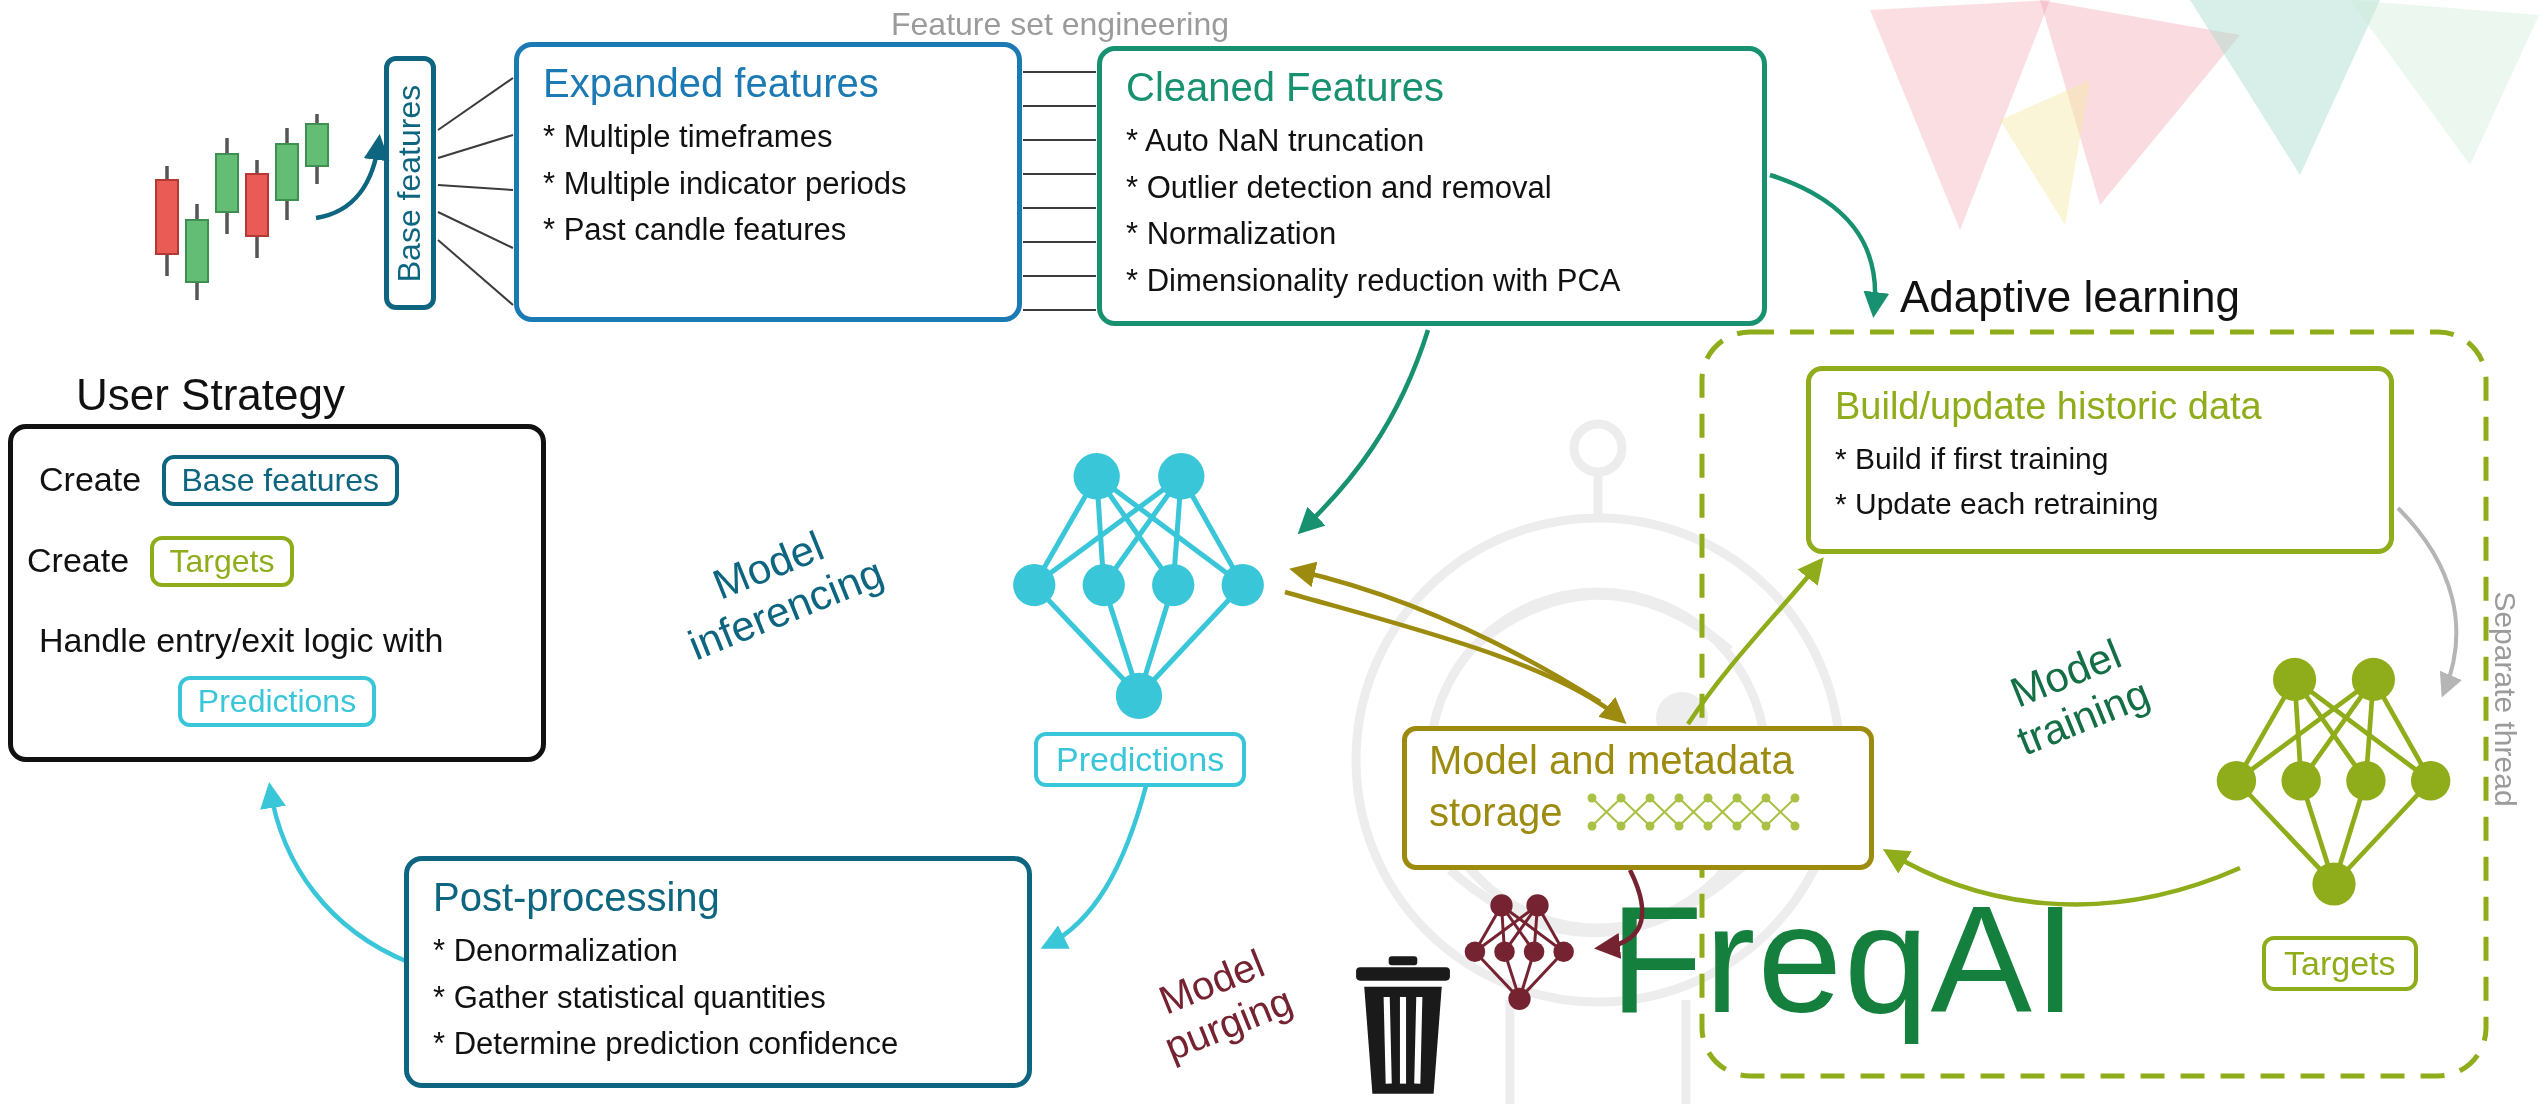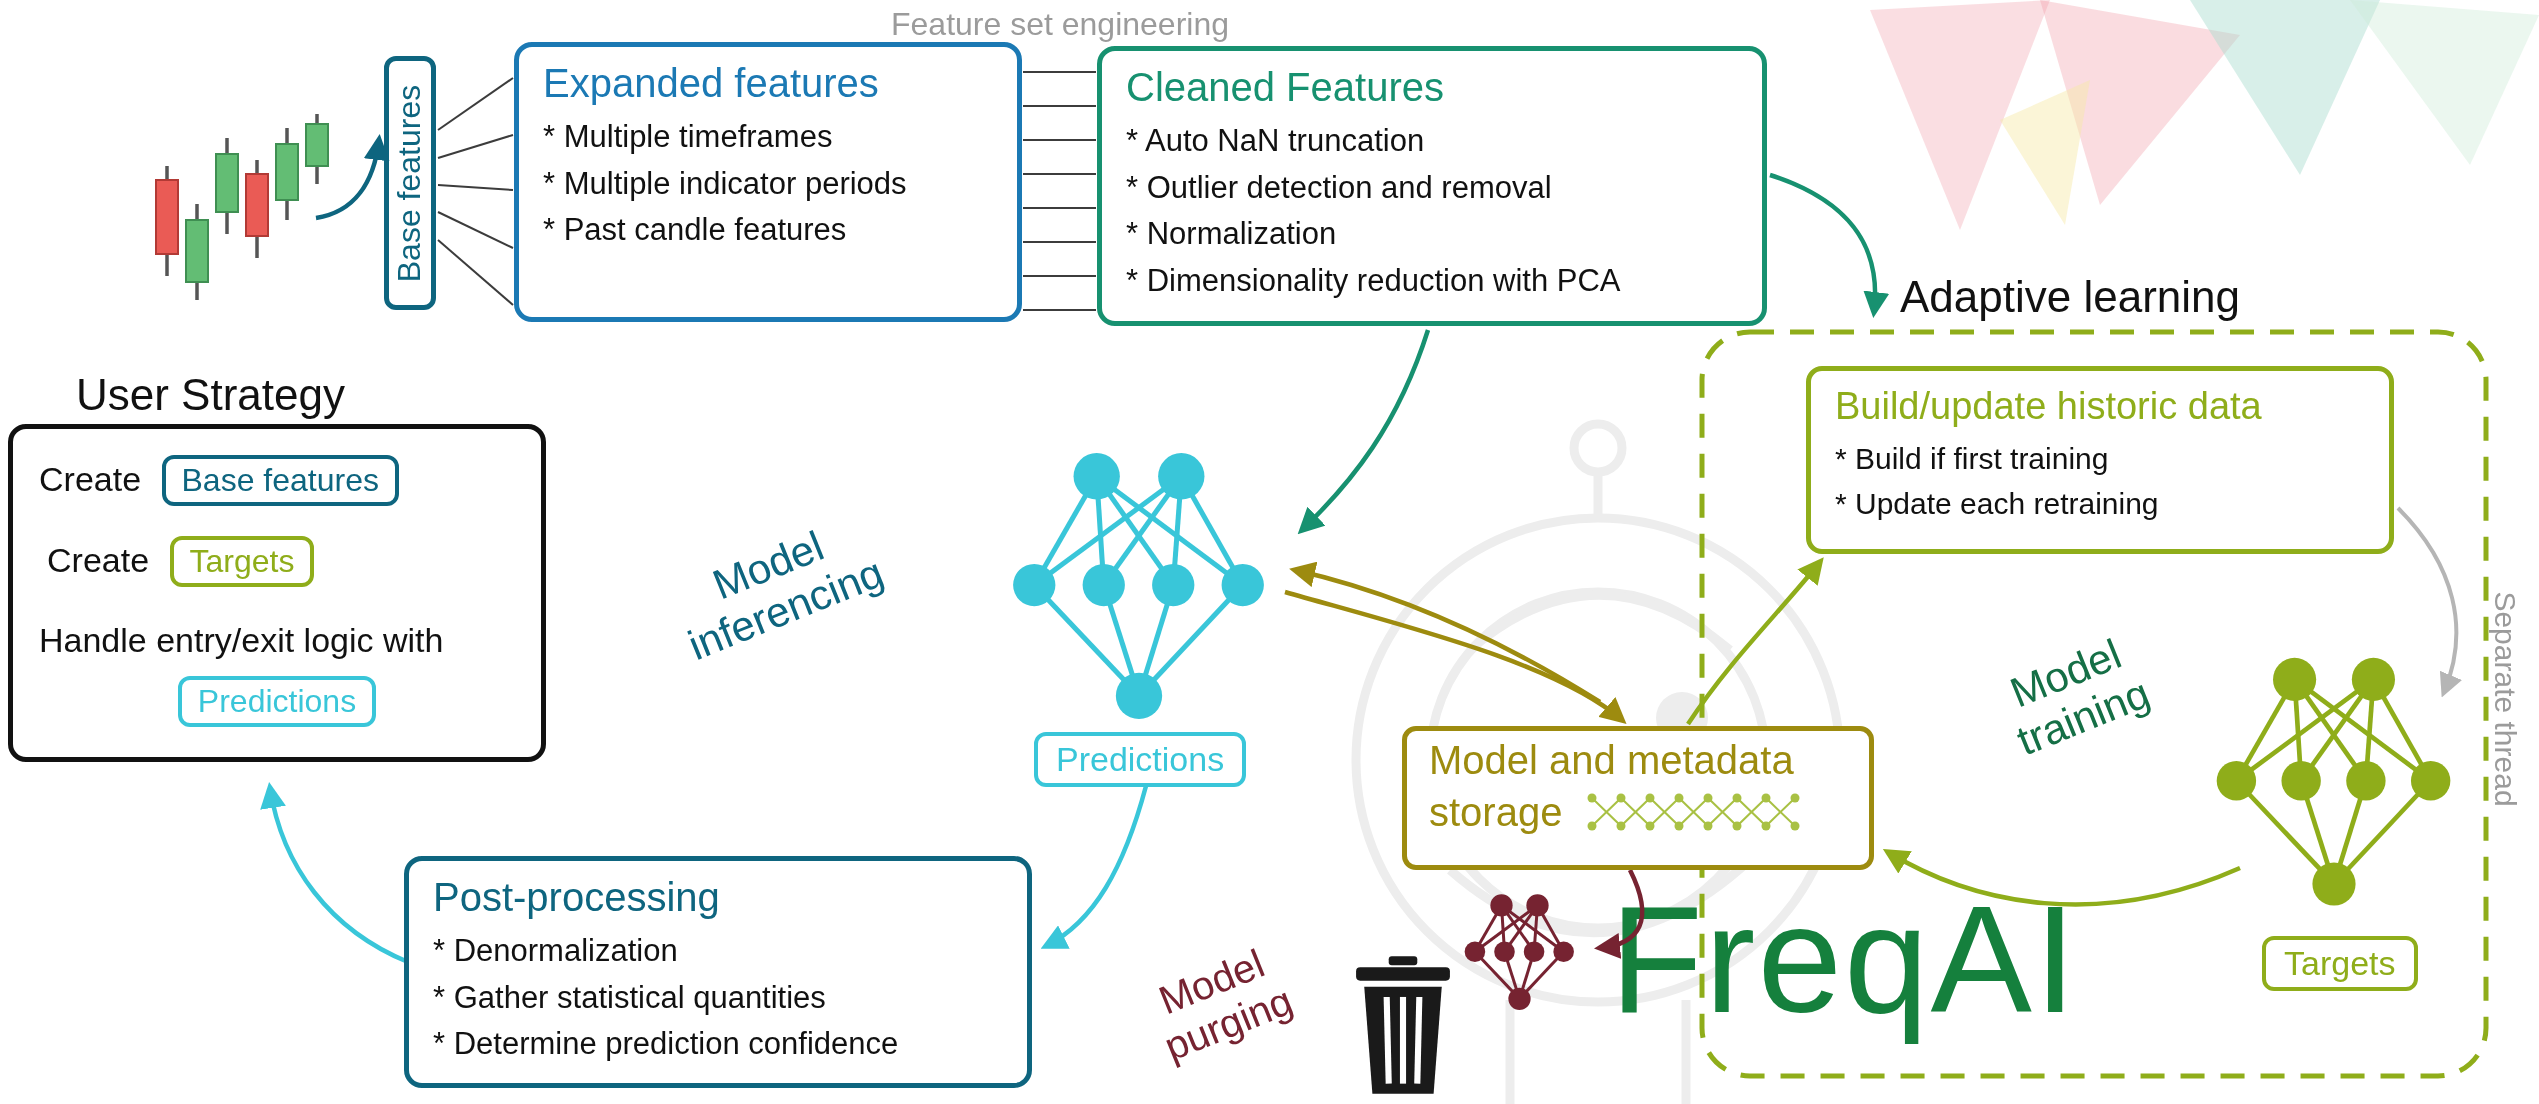--- a/index.html
+++ b/index.html
@@ -211,21 +211,21 @@
 
 <div class="gray-label" style="left:2360px;top:682px;width:290px;text-align:center;font-size:30px;transform:rotate(90deg)">Separate thread</div>
 
 <div class="section-title" style="left:76px;top:370px;width:400px;text-align:left">User Strategy</div>
 
 <div class="panel blackbx" style="left:8px;top:424px;width:538px;height:338px">
   <div class="us-line" style="margin:26px 0 8px 26px">
     <span class="us-text">Create</span>
     <span class="chip chip-teal" style="margin-left:16px">Base features</span>
   </div>
-  <div class="us-line" style="margin:30px 0 0 34px">
+  <div class="us-line" style="margin:30px 0 0 14px">
     <span class="us-text">Create</span>
     <span class="chip chip-olive" style="margin-left:16px">Targets</span>
   </div>
   <div class="us-line us-text" style="margin:34px 0 4px 26px">Handle entry/exit logic with</div>
   <div class="us-line" style="margin:16px 0 0 0;text-align:center">
     <span class="chip chip-cyan">Predictions</span>
   </div>
 </div>
 
 <div class="rot" style="left:652px;top:540px;width:250px;font-size:42px;color:#0e657f">Model inferencing</div>

